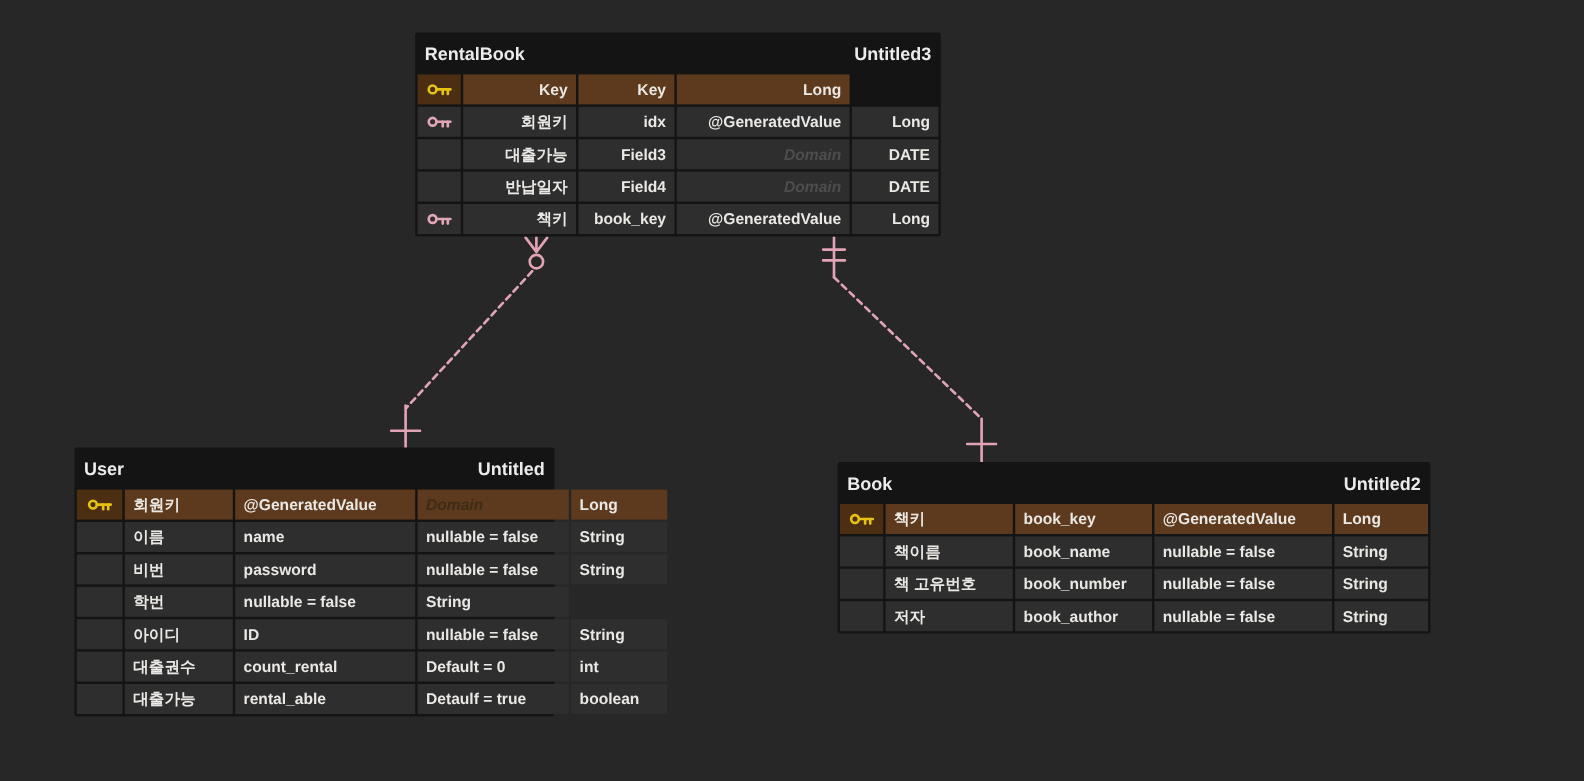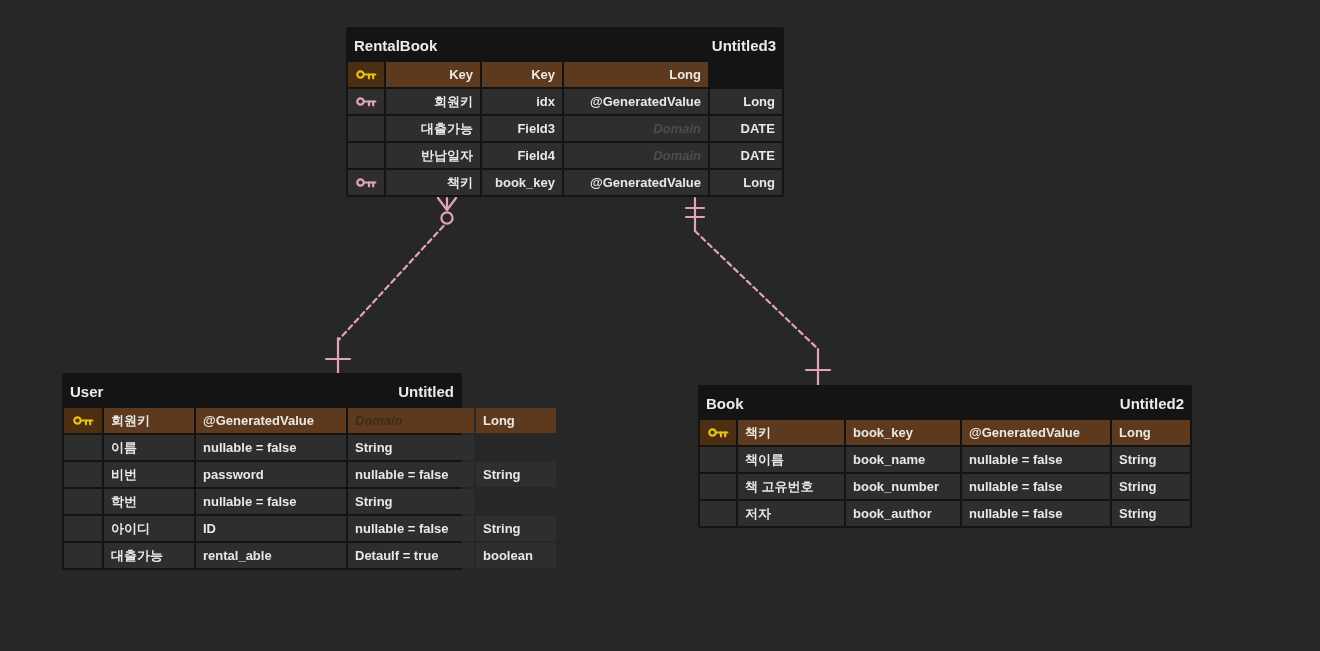--- a/index.html
+++ b/index.html
@@ -153,20 +153,21 @@
           </svg>
         </div>
         <div class="cell">회원키</div>
         <div class="cell">@GeneratedValue</div>
         <div class="cell ph">Domain</div>
         <div class="cell">Long</div>
       </div>
       <div class="erow">
         <div class="cell icon"></div>
         <div class="cell">이름</div>
+        <div class="cell">name</div>
         <div class="cell">nullable = false</div>
         <div class="cell">String</div>
       </div>
       <div class="erow">
         <div class="cell icon"></div>
         <div class="cell">비번</div>
         <div class="cell">password</div>
         <div class="cell">nullable = false</div>
         <div class="cell">String</div>
       </div>
@@ -175,20 +176,27 @@
         <div class="cell">학번</div>
         <div class="cell">nullable = false</div>
         <div class="cell">String</div>
       </div>
       <div class="erow">
         <div class="cell icon"></div>
         <div class="cell">아이디</div>
         <div class="cell">ID</div>
         <div class="cell">nullable = false</div>
         <div class="cell">String</div>
+      </div>
+      <div class="erow">
+        <div class="cell icon"></div>
+        <div class="cell">대출권수</div>
+        <div class="cell">count_rental</div>
+        <div class="cell">Default = 0</div>
+        <div class="cell">int</div>
       </div>
       <div class="erow">
         <div class="cell icon"></div>
         <div class="cell">대출가능</div>
         <div class="cell">rental_able</div>
         <div class="cell">Detaulf = true</div>
         <div class="cell">boolean</div>
       </div>
     </div>
 </div>

